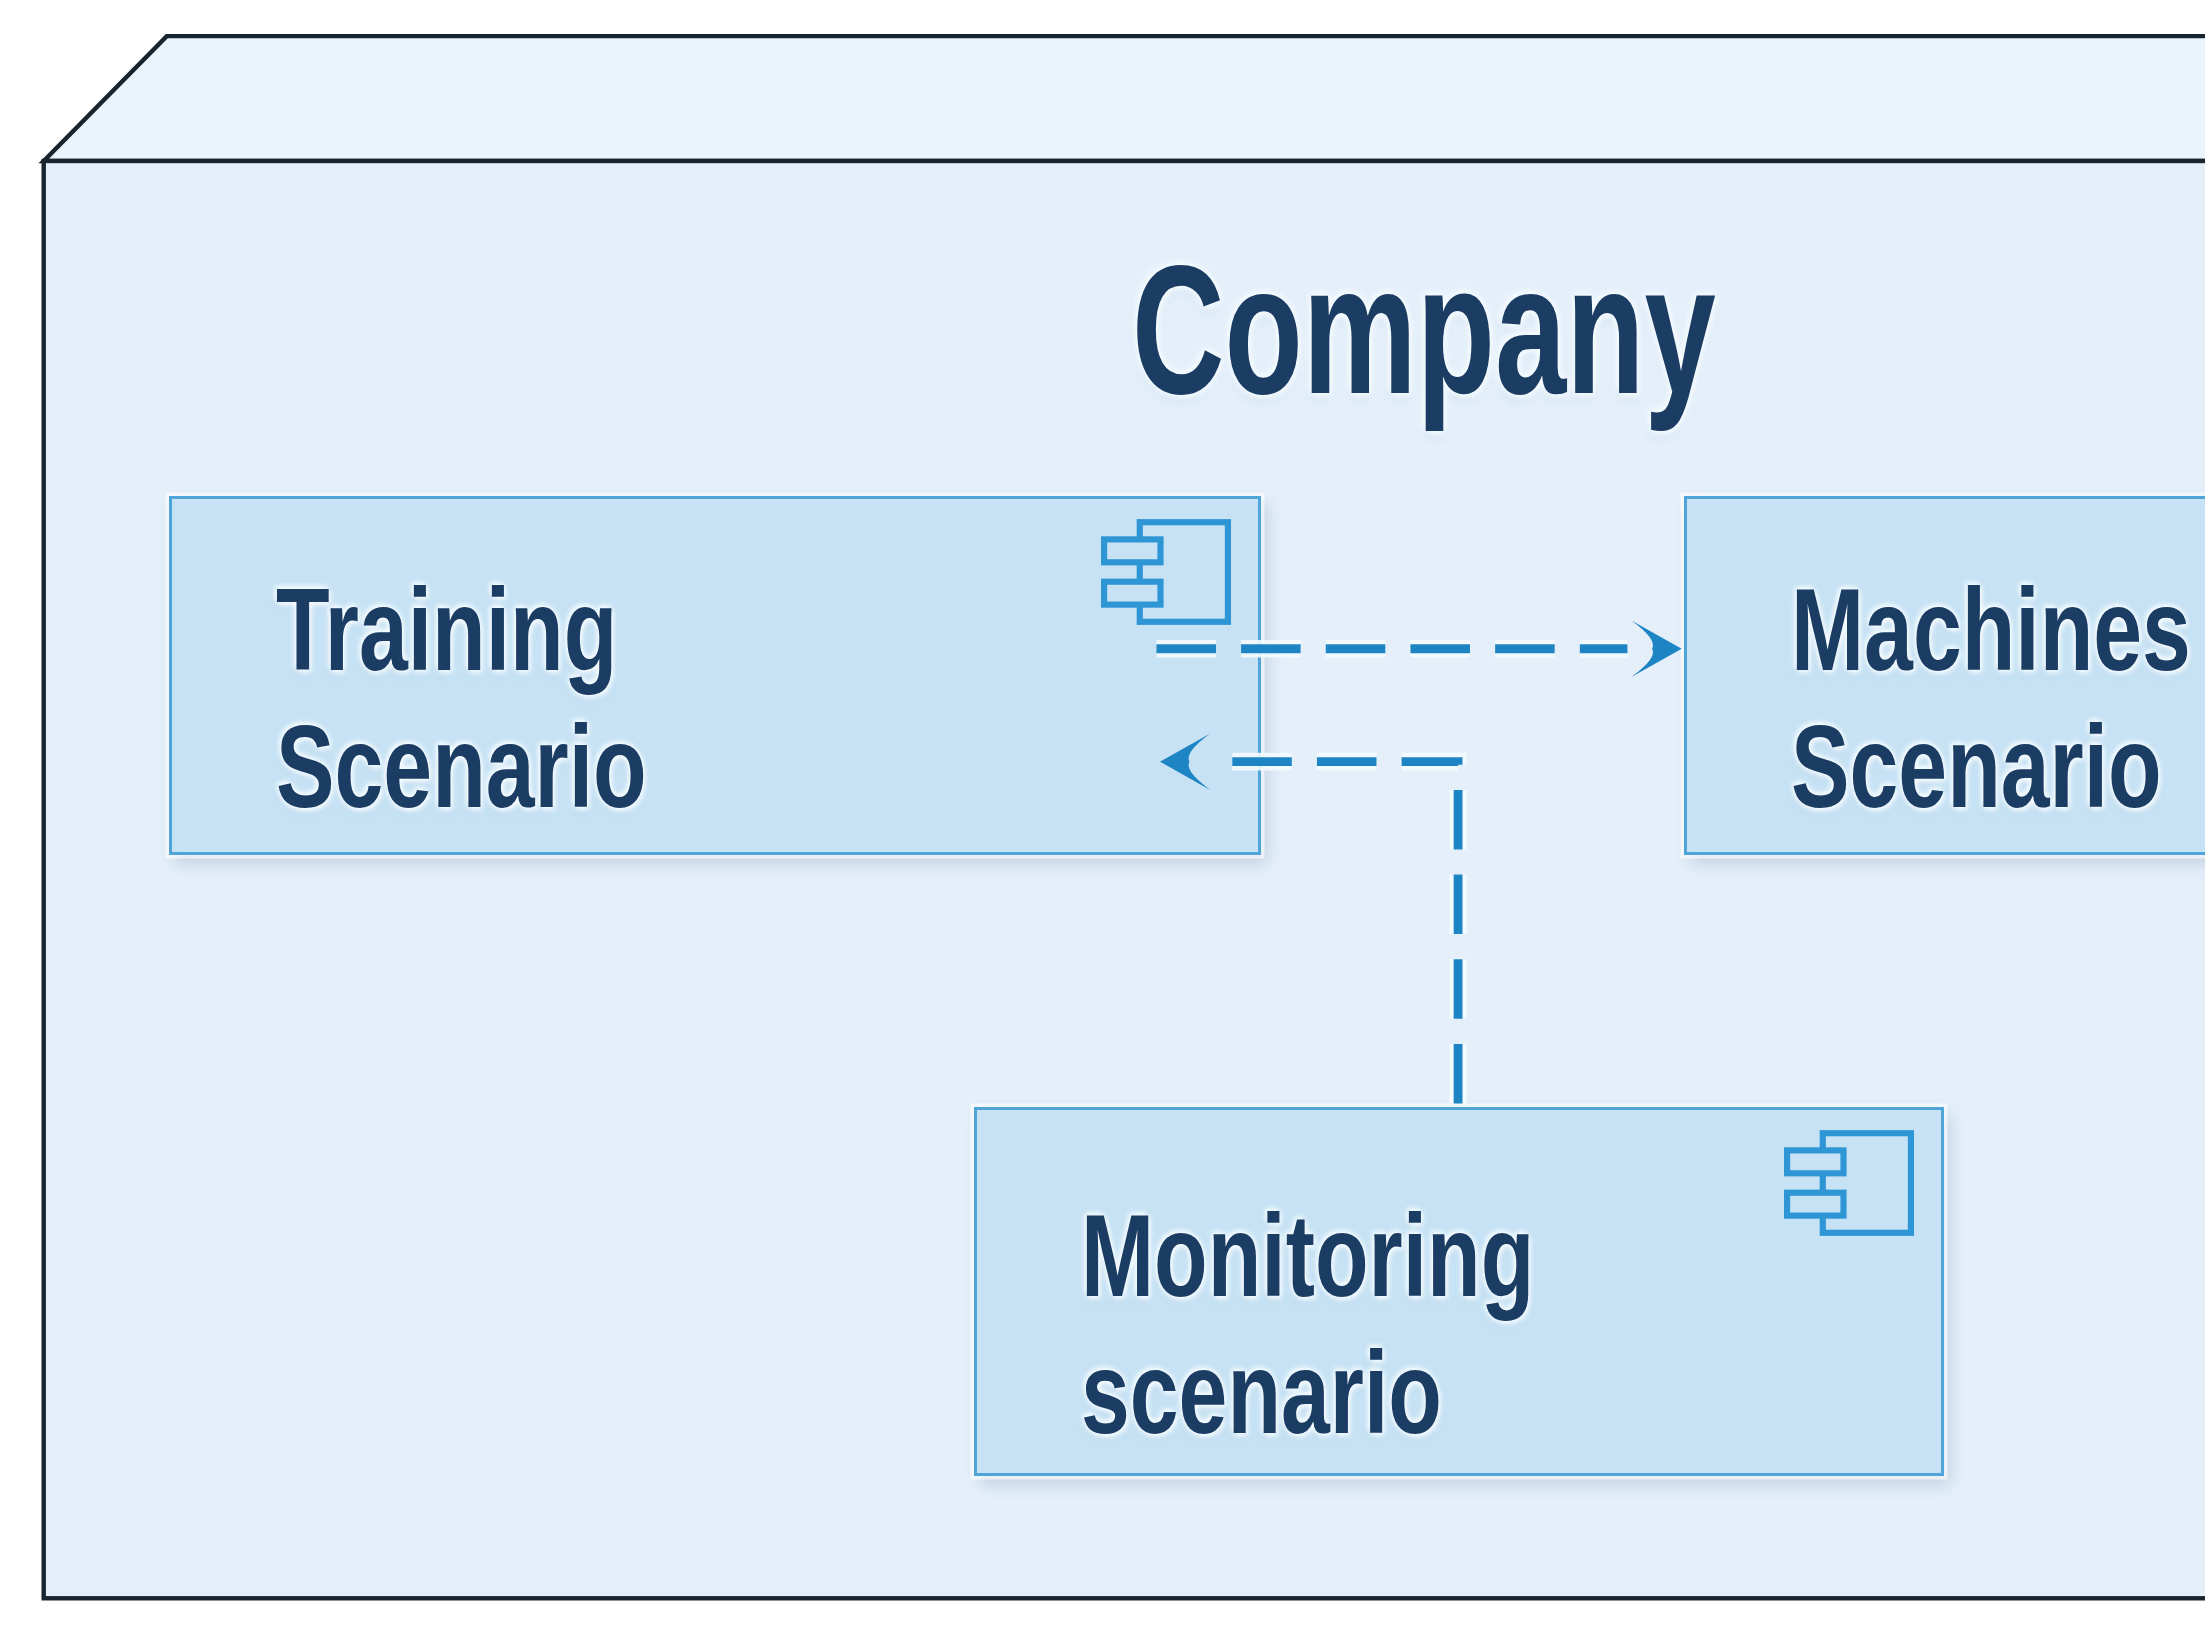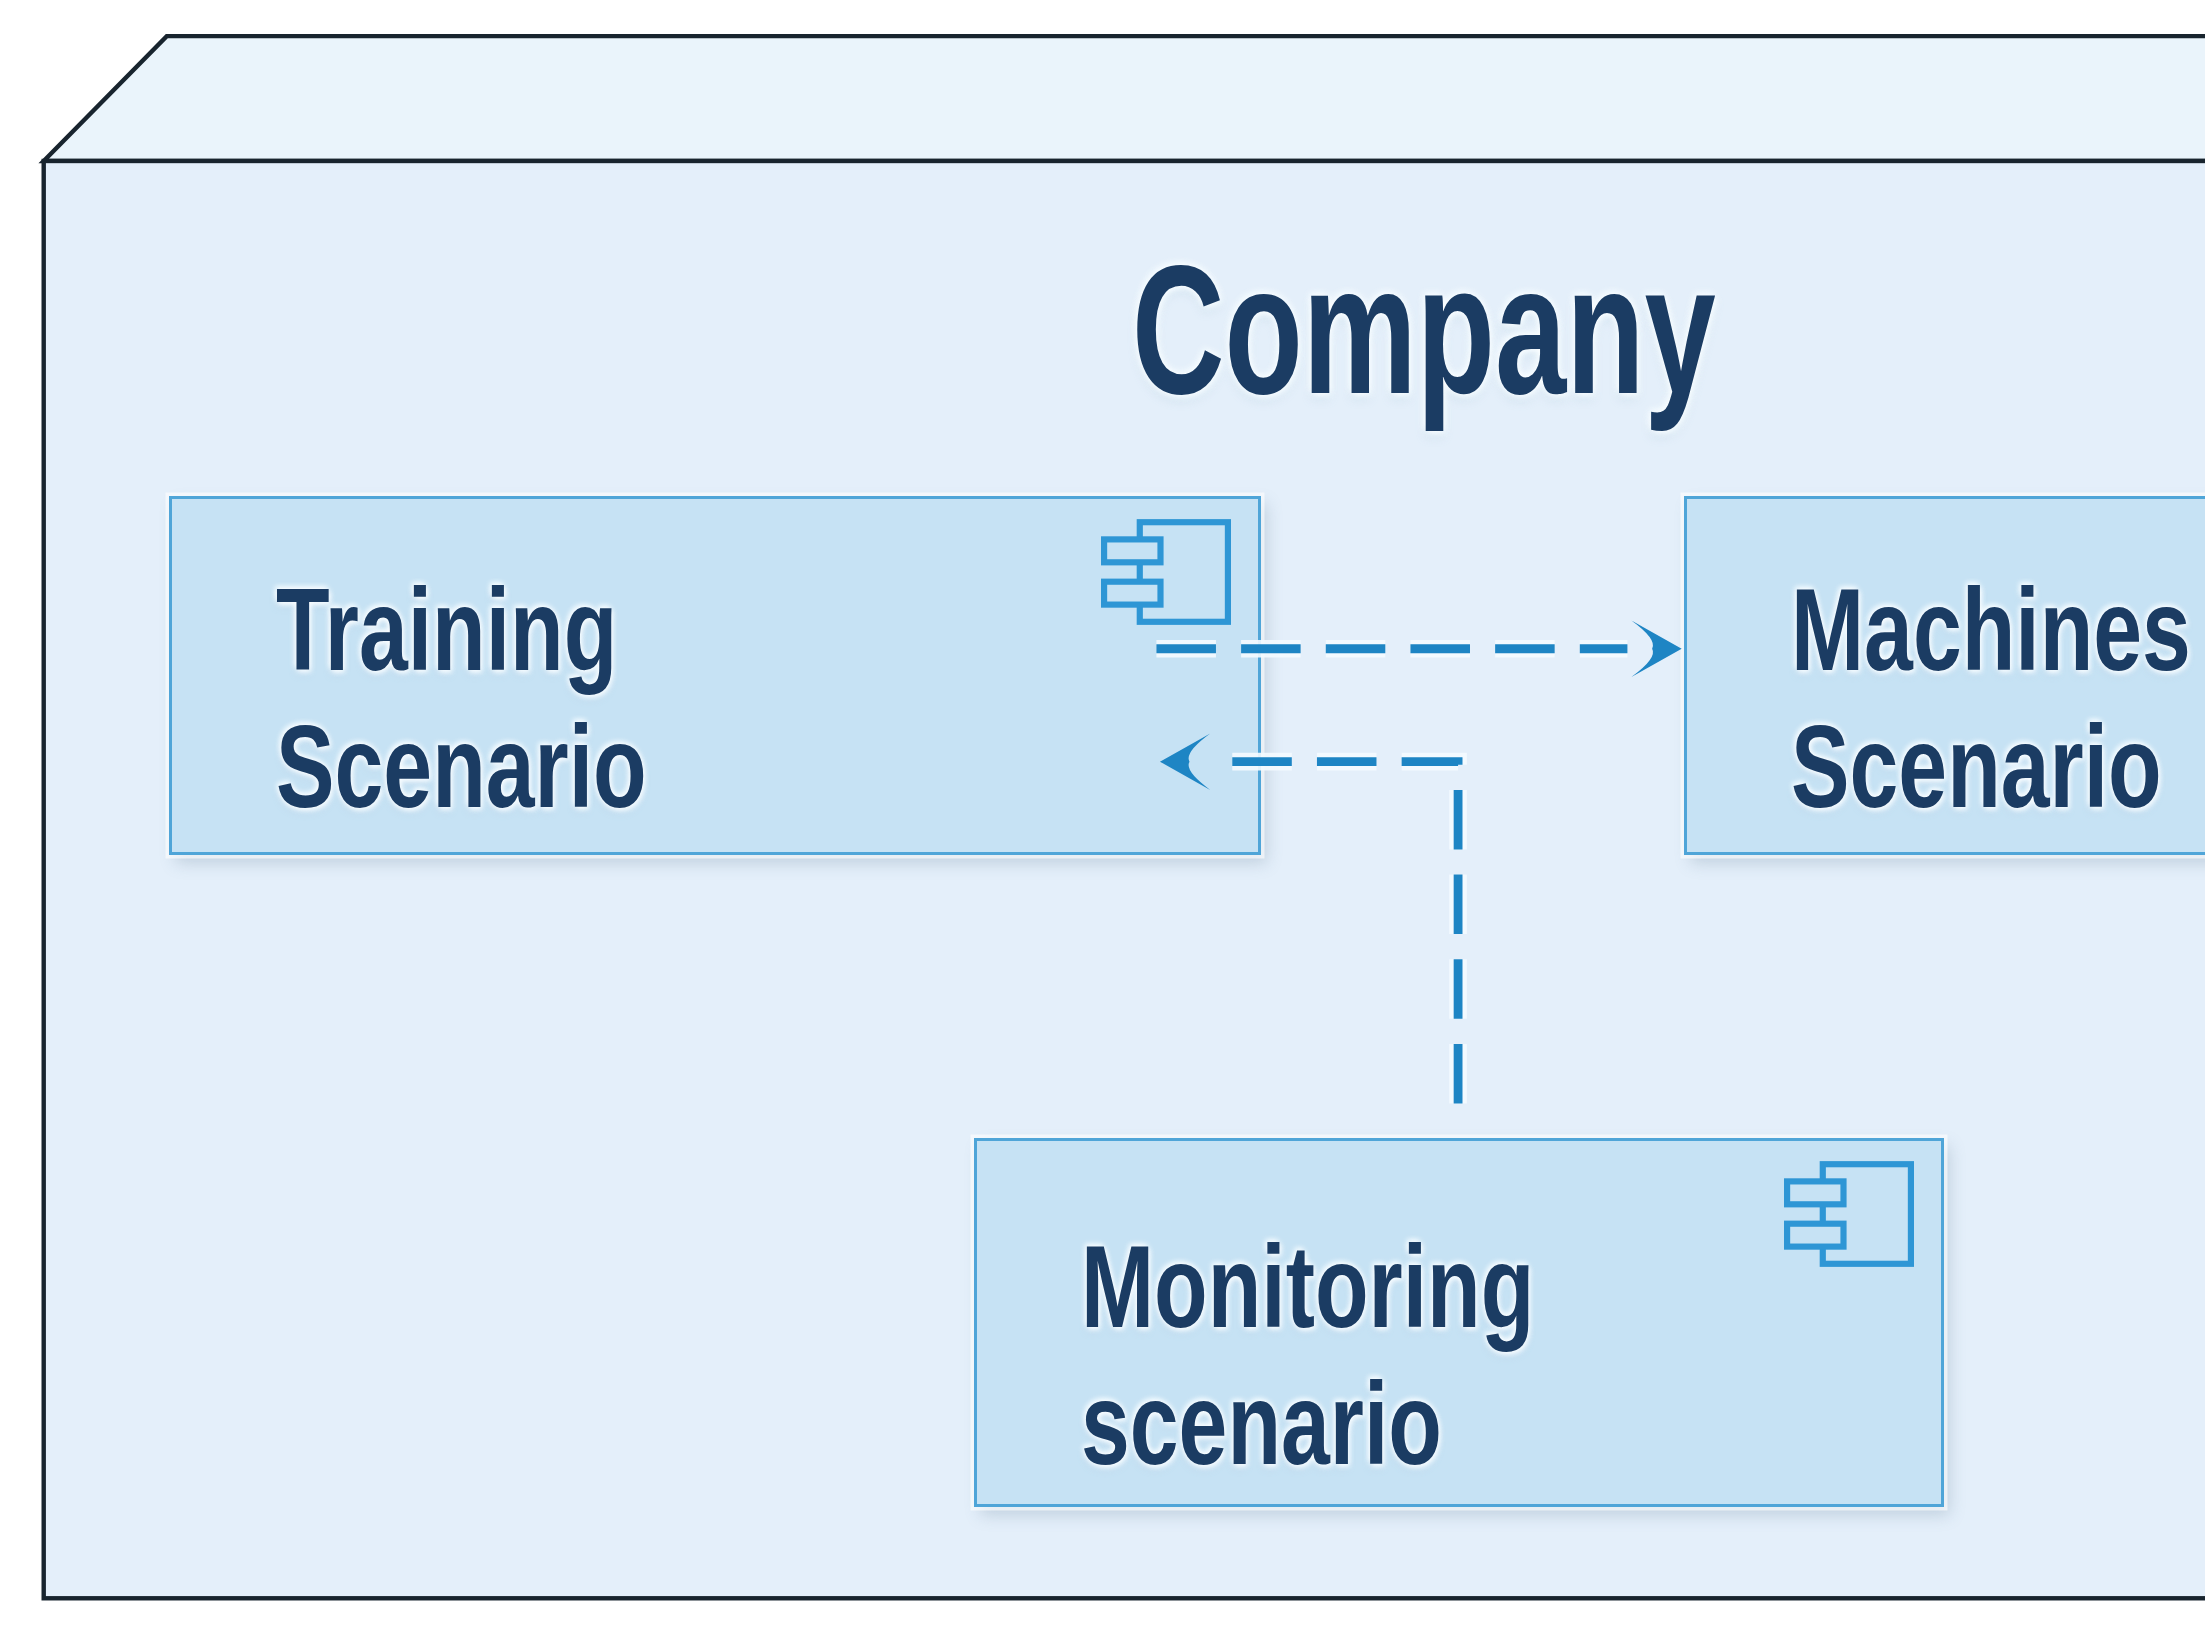--- a/index.html
+++ b/index.html
@@ -43,21 +43,21 @@
   .comp {
     position: absolute;
     background: #c6e2f4;
     border: 3.5px solid #4fa5d8;
     box-shadow: 0 0 0 3.5px rgba(255,255,255,0.6),
                 6.2px 8px 15px rgba(110,135,160,0.30);
     box-sizing: border-box;
   }
   .comp-training   { left: 169px;  top: 496px; width: 1092px; height: 359px; }
   .comp-machines   { left: 1684px; top: 496px; width: 971px; height: 359px; }
-  .comp-monitoring { left: 974px; top: 1107px; width: 970px; height: 369px; margin-top: 31px; }
+  .comp-monitoring { left: 974px; top: 1107px; width: 970px; height: 369px; }
   .comp-label {
     position: absolute;
     left: 104px; top: 62px;
     font-size: 117px;
     line-height: 137px;
     font-weight: bold;
     color: #1b3c63;
     transform: scaleX(0.75);
     transform-origin: 0 0;
     white-space: nowrap;

